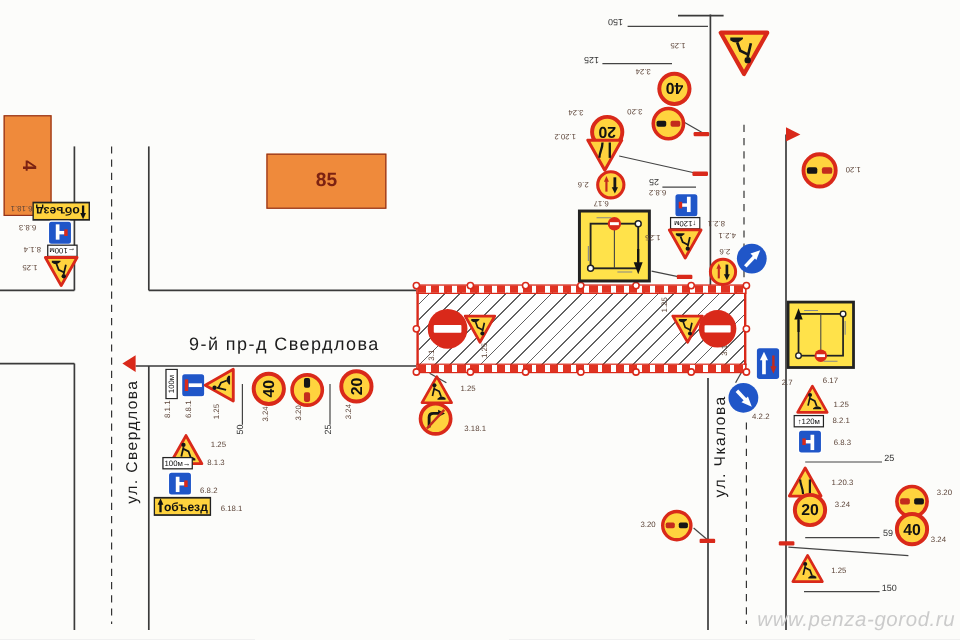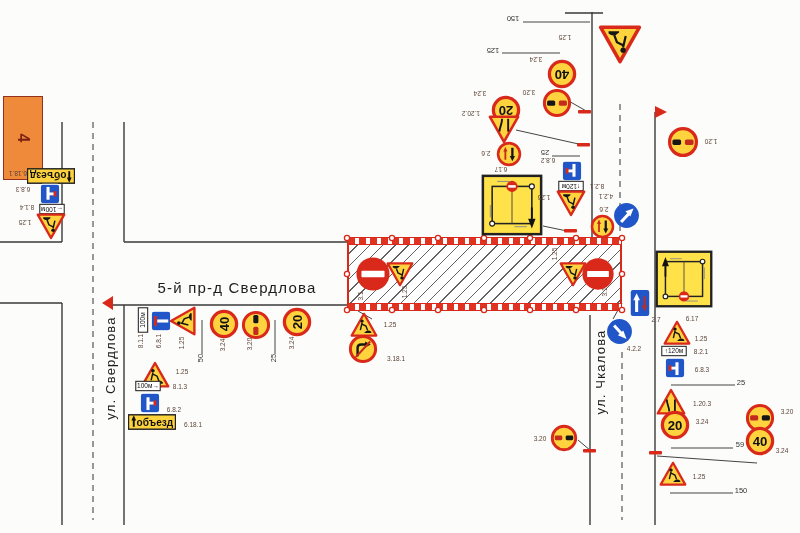--- a/index.html
+++ b/index.html
@@ -20,20 +20,21 @@
   .dim{position:absolute;z-index:6;font-size:7.5px;color:#333;white-space:nowrap;}
   .street{position:absolute;z-index:6;color:#1d1d1d;letter-spacing:1.2px;white-space:nowrap;}
   .watermark{position:absolute;z-index:7;right:4px;bottom:6px;font-style:italic;
              font-size:17px;color:#cbcbcb;letter-spacing:.5px;}
 </style>
 </head>
 <body>
 
 <div id="stage">
   <div id="map"></div>
+  <span class="watermark">www.penza-gorod.ru</span>
 <svg class="overlay" width="800" height="533">
       <line x1="62" y1="122" x2="62" y2="242" stroke="#3a3a3a" stroke-width="1.4"></line>
       <line x1="124" y1="122" x2="124" y2="242" stroke="#3a3a3a" stroke-width="1.4"></line>
       <line x1="0" y1="242" x2="62" y2="242" stroke="#3a3a3a" stroke-width="1.4"></line>
       <line x1="0" y1="303" x2="62" y2="303" stroke="#3a3a3a" stroke-width="1.4"></line>
       <line x1="62" y1="303" x2="62" y2="525" stroke="#3a3a3a" stroke-width="1.4"></line>
       <line x1="124" y1="305" x2="124" y2="525" stroke="#3a3a3a" stroke-width="1.4"></line>
       <line x1="124" y1="242" x2="347" y2="242" stroke="#3a3a3a" stroke-width="1.4"></line>
       <line x1="113" y1="305" x2="347" y2="305" stroke="#3a3a3a" stroke-width="1.4"></line>
       <line x1="592" y1="12" x2="592" y2="238" stroke="#3a3a3a" stroke-width="1.4"></line>
@@ -55,20 +56,23 @@
       <line x1="552" y1="156" x2="580" y2="156" stroke="#444" stroke-width="1"></line>
       <line x1="202" y1="320" x2="202" y2="354" stroke="#444" stroke-width="1"></line>
       <line x1="275" y1="320" x2="275" y2="354" stroke="#444" stroke-width="1"></line>
       <line x1="671" y1="385" x2="735" y2="385" stroke="#444" stroke-width="1"></line>
       <line x1="671" y1="448" x2="733" y2="448" stroke="#444" stroke-width="1"></line>
       <line x1="670" y1="493" x2="733" y2="493" stroke="#444" stroke-width="1"></line>
     </svg>
     <div class="building" style="left: 3px; top: 96px; width: 38px; height: 82px;">
       <span style="transform: rotate(90deg);">4</span>
     </div>
+    <div class="building" style="left: 222px; top: 128px; width: 98px; height: 44px;">
+      <span style="transform: rotate(0deg);">85</span>
+    </div>
     <div class="zone" style="left: 347px; top: 238px; width: 271px; height: 68px;">
       <div class="bar top"></div>
    <div class="bar bot"></div>
     </div>
     <svg class="overlay2" width="800" height="533">
       <rect x="578" y="110" width="13" height="3.6" rx="1" fill="#D9291A"></rect>
       <rect x="577" y="143" width="13" height="3.6" rx="1" fill="#D9291A"></rect>
       <rect x="564" y="229" width="13" height="3.6" rx="1" fill="#D9291A"></rect>
       <rect x="583" y="449" width="13" height="3.6" rx="1" fill="#D9291A"></rect>
       <rect x="649" y="451" width="13" height="3.6" rx="1" fill="#D9291A"></rect>
@@ -476,16 +480,16 @@
     </div>
     <span class="lbl" style="left: 699px; top: 476px; transform: translate(-50%, -50%) rotate(0deg); position: absolute;">1.25</span>
     <span class="dim" style="left: 513px; top: 18px; transform: translate(-50%, -50%) rotate(180deg); position: absolute;">150</span>
     <span class="dim" style="left: 493px; top: 50px; transform: translate(-50%, -50%) rotate(180deg); position: absolute;">125</span>
     <span class="dim" style="left: 545px; top: 152px; transform: translate(-50%, -50%) rotate(180deg); position: absolute;">25</span>
     <span class="dim" style="left: 200px; top: 358px; transform: translate(-50%, -50%) rotate(-90deg); position: absolute;">50</span>
     <span class="dim" style="left: 273px; top: 358px; transform: translate(-50%, -50%) rotate(-90deg); position: absolute;">25</span>
     <span class="dim" style="left: 741px; top: 382px; transform: translate(-50%, -50%) rotate(0deg); position: absolute;">25</span>
     <span class="dim" style="left: 740px; top: 444px; transform: translate(-50%, -50%) rotate(0deg); position: absolute;">59</span>
     <span class="dim" style="left: 741px; top: 490px; transform: translate(-50%, -50%) rotate(0deg); position: absolute;">150</span>
-    <span class="street" style="left: 237px; top: 287px; transform: translate(-50%, -50%) rotate(0deg); font-size: 15px; position: absolute;">5-й пр-д Свердлова</span>
+    <span class="street" style="left: 237px; top: 287px; transform: translate(-50%, -50%) rotate(0deg); font-size: 15px; position: absolute;">9-й пр-д Свердлова</span>
     <span class="street" style="left: 110px; top: 368px; transform: translate(-50%, -50%) rotate(-90deg); font-size: 13px; position: absolute;">ул. Свердлова</span>
     <span class="street" style="left: 600px; top: 372px; transform: translate(-50%, -50%) rotate(-90deg); font-size: 13px; position: absolute;">ул. Чкалова</span>
   </div>
 
 </body></html>

